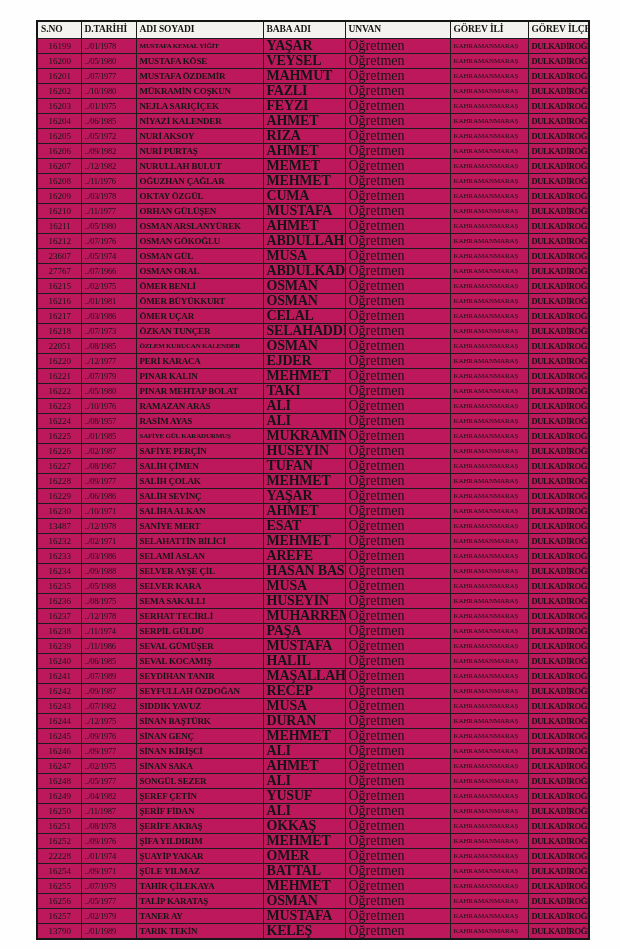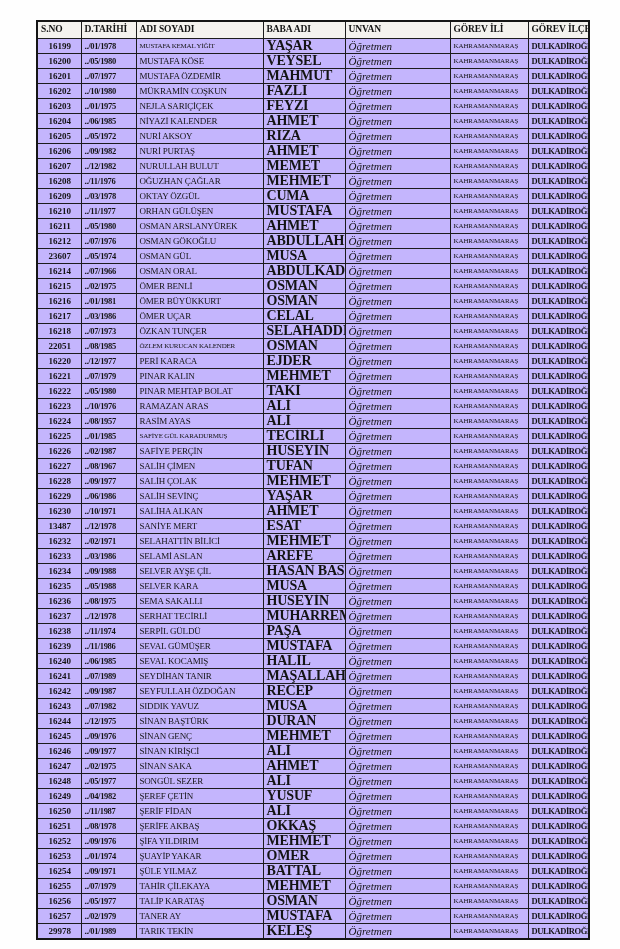--- a/index.html
+++ b/index.html
@@ -14,21 +14,21 @@
   .page{
     position:absolute;left:0;top:0;width:620px;height:949px;
     background:#fefefe;
   }
   table.doc{
     position:absolute;
     left:36px;top:20px;
     width:552px;height:878px;
     border-collapse:collapse;
     table-layout:fixed;
-    background:#c4b5fd;
+    background:#be185d;
   }
   table.doc col.c0{width:44px;}
   table.doc col.c1{width:55px;}
   table.doc col.c2{width:127px;}
   table.doc col.c3{width:82px;}
   table.doc col.c4{width:105px;}
   table.doc col.c5{width:78px;}
   table.doc col.c6{width:61px;}
   table.doc th, table.doc td{
     border:1px solid #1c1c1c;
@@ -41,26 +41,26 @@
   table.doc{border:2px solid #151515;}
   thead th{
     height:16px;
     font-size:9.5px;
     font-weight:700;
     text-align:left;
     letter-spacing:-0.1px;
     background:#f4f2ee;
     border-bottom:1.5px solid #151515;
   }
-  td.c0{font-size:9px;font-weight:700;text-align:center;padding:0 1px;}
-  td.c1{font-size:8.5px;font-weight:700;letter-spacing:-0.3px;}
-  td.c2{font-size:9px;font-weight:400;letter-spacing:-0.2px;}
+  td.c0{font-size:9px;font-weight:400;text-align:center;padding:0 1px;}
+  td.c1{font-size:8.5px;font-weight:400;letter-spacing:-0.3px;}
+  td.c2{font-size:9px;font-weight:700;letter-spacing:-0.2px;}
   td.c2.xs{font-size:7px;letter-spacing:-0.2px;}
   td.c3{font-size:14px;font-weight:700;letter-spacing:-0.2px;}
-  td.c4{font-size:11px;font-weight:400;font-style:italic;}
+  td.c4{font-size:14px;font-weight:400;}
   td.c5{font-size:7px;font-weight:400;letter-spacing:-0.1px;}
   td.c6{font-size:8.5px;font-weight:700;letter-spacing:-0.4px;}
 </style>
 </head>
 <body>
 
 <div class="page">
   <table class="doc">
     <colgroup>
       <col class="c0">
@@ -212,21 +212,21 @@
         <tr>
           <td class="c0">23607</td>
           <td class="c1">../05/1974</td>
           <td class="c2">OSMAN GÜL</td>
           <td class="c3">MUSA</td>
           <td class="c4">Öğretmen</td>
           <td class="c5">KAHRAMANMARAŞ</td>
           <td class="c6">DULKADİROĞLU</td>
         </tr>
         <tr>
-          <td class="c0">16214</td>
+          <td class="c0">27767</td>
           <td class="c1">../07/1966</td>
           <td class="c2">OSMAN ORAL</td>
           <td class="c3">ABDULKADİR</td>
           <td class="c4">Öğretmen</td>
           <td class="c5">KAHRAMANMARAŞ</td>
           <td class="c6">DULKADİROĞLU</td>
         </tr>
         <tr>
           <td class="c0">16215</td>
           <td class="c1">../02/1975</td>
@@ -314,21 +314,21 @@
           <td class="c2">RASİM AYAS</td>
           <td class="c3">ALİ</td>
           <td class="c4">Öğretmen</td>
           <td class="c5">KAHRAMANMARAŞ</td>
           <td class="c6">DULKADİROĞLU</td>
         </tr>
         <tr>
           <td class="c0">16225</td>
           <td class="c1">../01/1985</td>
           <td class="c2 xs">SAFİYE GÜL KARADURMUŞ</td>
-          <td class="c3">TECİRLİ</td>
+          <td class="c3">MÜKRAMİN</td>
           <td class="c4">Öğretmen</td>
           <td class="c5">KAHRAMANMARAŞ</td>
           <td class="c6">DULKADİROĞLU</td>
         </tr>
         <tr>
           <td class="c0">16226</td>
           <td class="c1">../02/1987</td>
           <td class="c2">SAFİYE PERÇİN</td>
           <td class="c3">HÜSEYİN</td>
           <td class="c4">Öğretmen</td>
@@ -563,21 +563,21 @@
         <tr>
           <td class="c0">16252</td>
           <td class="c1">../09/1976</td>
           <td class="c2">ŞİFA YILDIRIM</td>
           <td class="c3">MEHMET</td>
           <td class="c4">Öğretmen</td>
           <td class="c5">KAHRAMANMARAŞ</td>
           <td class="c6">DULKADİROĞLU</td>
         </tr>
         <tr>
-          <td class="c0">16253</td>
+          <td class="c0">22228</td>
           <td class="c1">../01/1974</td>
           <td class="c2">ŞUAYİP YAKAR</td>
           <td class="c3">ÖMER</td>
           <td class="c4">Öğretmen</td>
           <td class="c5">KAHRAMANMARAŞ</td>
           <td class="c6">DULKADİROĞLU</td>
         </tr>
         <tr>
           <td class="c0">16254</td>
           <td class="c1">../09/1971</td>
@@ -608,21 +608,21 @@
         <tr>
           <td class="c0">16257</td>
           <td class="c1">../02/1979</td>
           <td class="c2">TANER AY</td>
           <td class="c3">MUSTAFA</td>
           <td class="c4">Öğretmen</td>
           <td class="c5">KAHRAMANMARAŞ</td>
           <td class="c6">DULKADİROĞLU</td>
         </tr>
         <tr>
-          <td class="c0">29978</td>
+          <td class="c0">13790</td>
           <td class="c1">../01/1989</td>
           <td class="c2">TARIK TEKİN</td>
           <td class="c3">KELEŞ</td>
           <td class="c4">Öğretmen</td>
           <td class="c5">KAHRAMANMARAŞ</td>
           <td class="c6">DULKADİROĞLU</td>
         </tr>
       </tbody>
   </table>
 </div>

